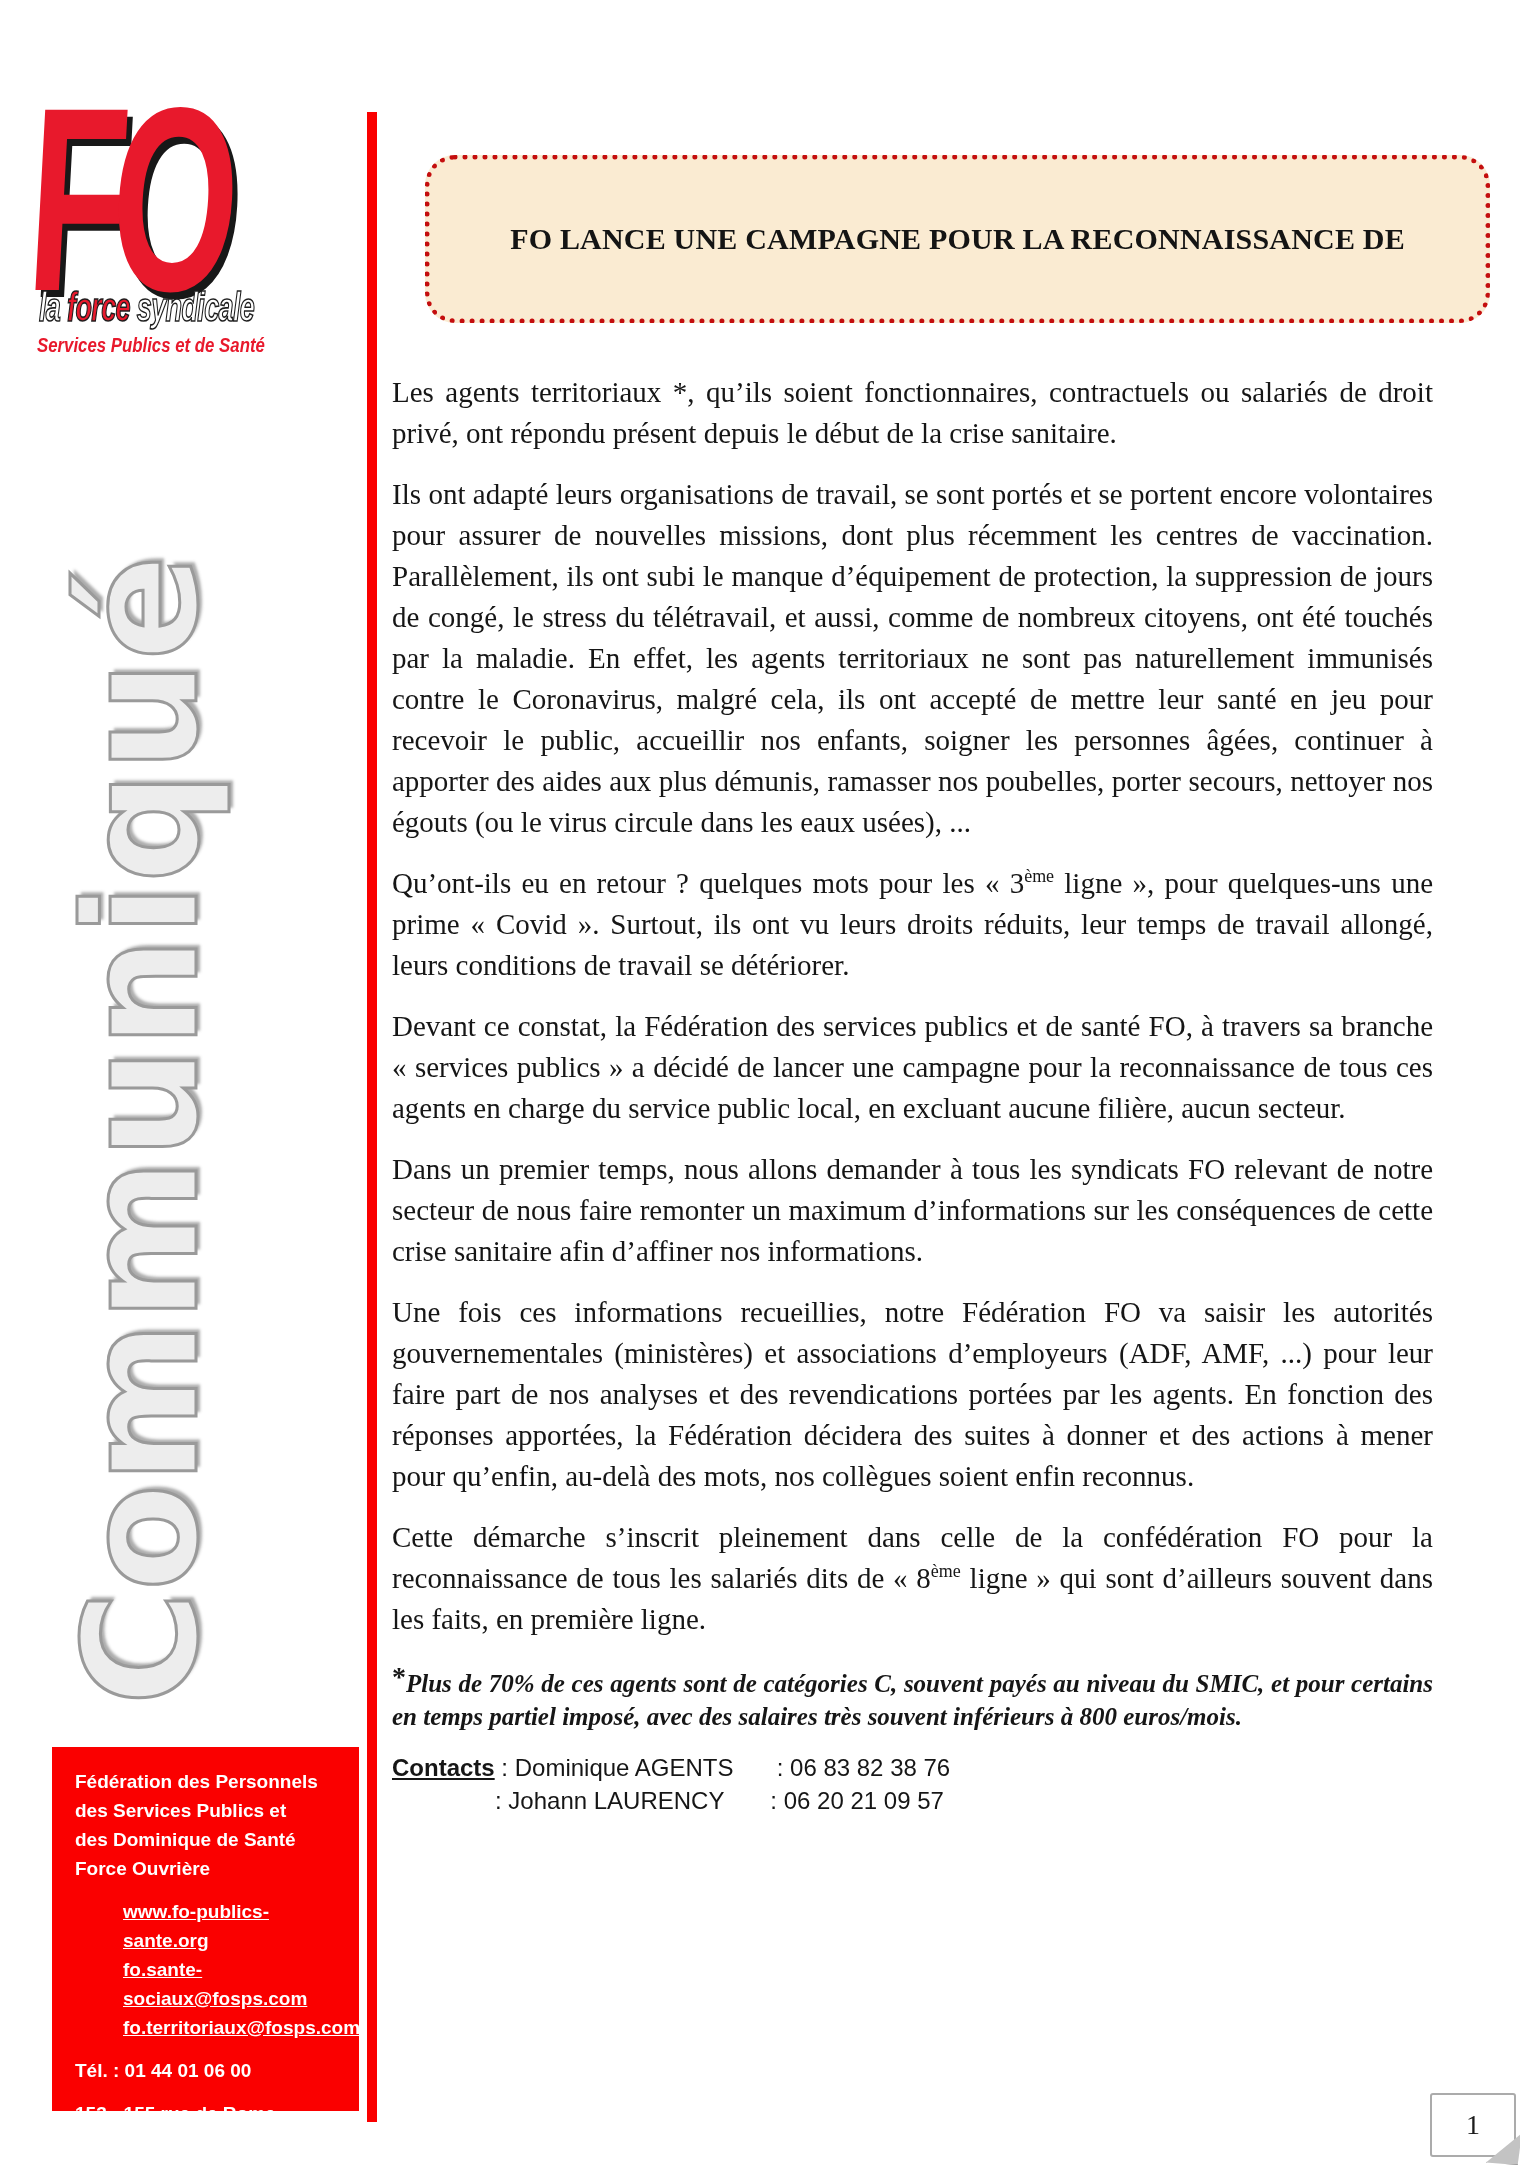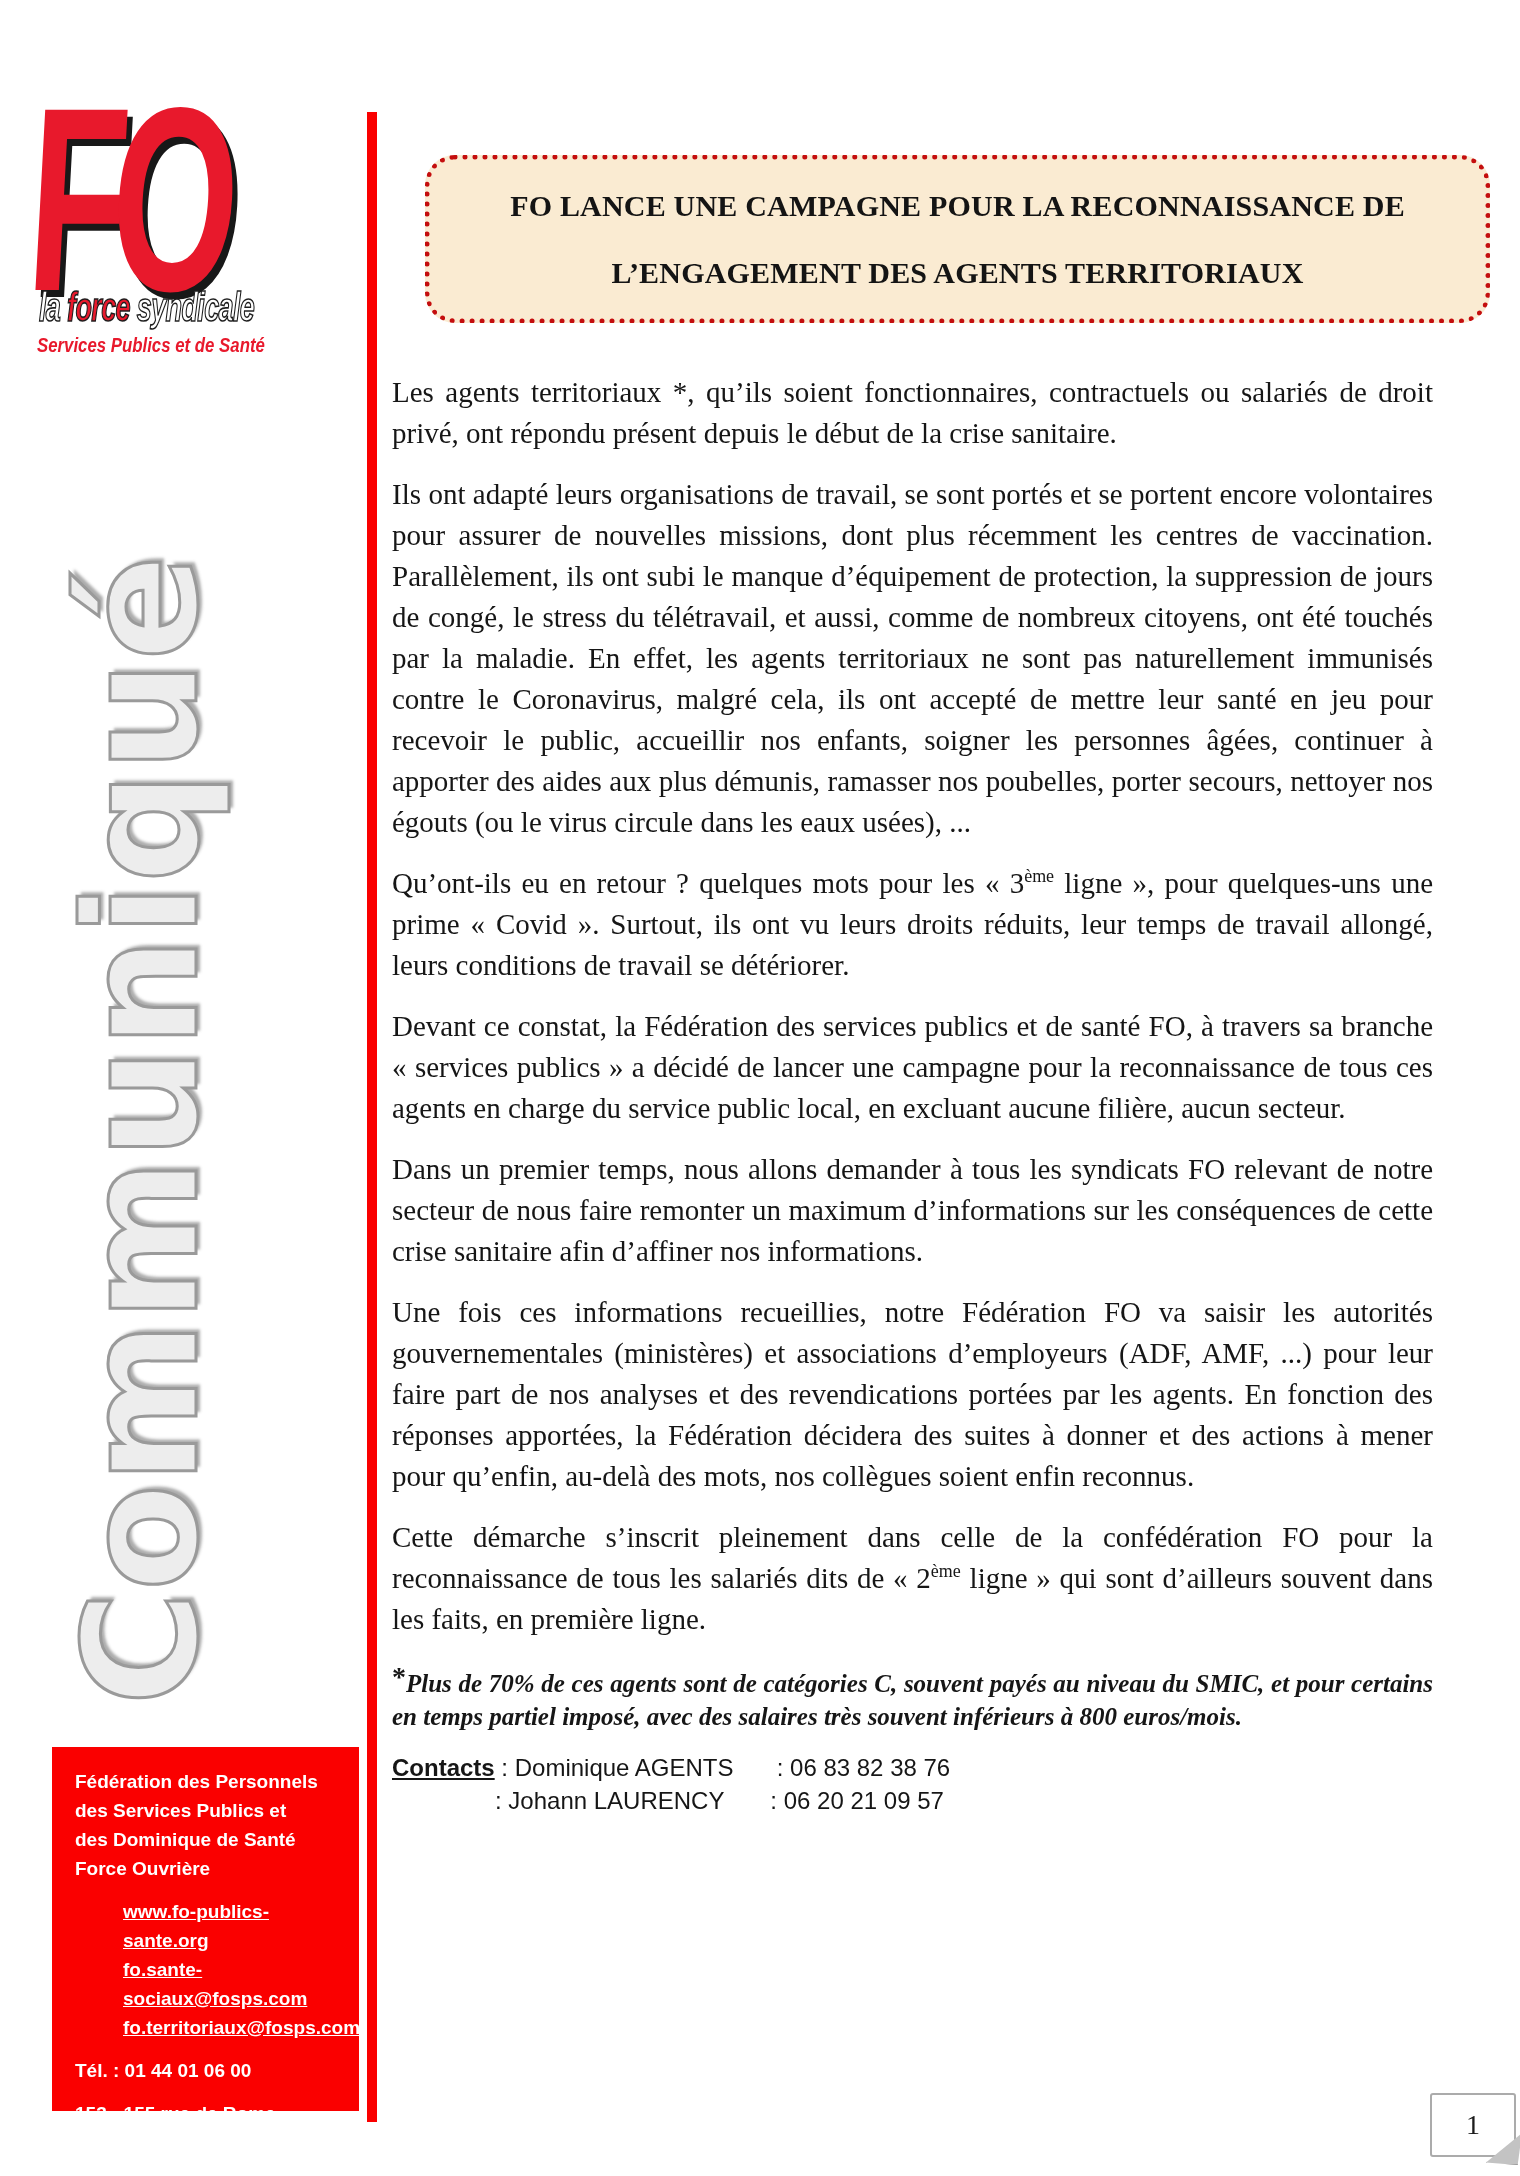--- a/index.html
+++ b/index.html
@@ -111,32 +111,31 @@
 </div>
 
 <div class="red-bar"></div>
 
 <div class="communique-outer">
   <div class="communique-inner">Communiqué</div>
 </div>
 
 <div class="title-box">
   <div class="title-line">FO LANCE UNE CAMPAGNE POUR LA RECONNAISSANCE DE</div>
-  <div class="title-line">L’ENGAGEMENT DES AGENTS TERRITORIAUX</div>
 </div>
 
 <div class="content">
   <div id="paragraphs">
       <p class="para"><span>Les agents territoriaux *, qu’ils soient fonctionnaires, contractuels ou salariés de droit privé, ont répondu présent depuis le début de la crise sanitaire.</span></p>
       <p class="para"><span>Ils ont adapté leurs organisations de travail, se sont portés et se portent encore volontaires pour assurer de nouvelles missions, dont plus récemment les centres de vaccination. Parallèlement, ils ont subi le manque d’équipement de protection, la suppression de jours de congé, le stress du télétravail, et aussi, comme de nombreux citoyens, ont été touchés par la maladie. En effet, les agents territoriaux ne sont pas naturellement immunisés contre le Coronavirus, malgré cela, ils ont accepté de mettre leur santé en jeu pour recevoir le public, accueillir nos enfants, soigner les personnes âgées, continuer à apporter des aides aux plus démunis, ramasser nos poubelles, porter secours, nettoyer nos égouts (ou le virus circule dans les eaux usées), ...</span></p>
       <p class="para"><span>Qu’ont-ils eu en retour ? quelques mots pour les « 3</span><sup>ème</sup><span> ligne », pour quelques-uns une prime « Covid ». Surtout, ils ont vu leurs droits réduits, leur temps de travail allongé, leurs conditions de travail se détériorer.</span></p>
       <p class="para"><span>Devant ce constat, la Fédération des services publics et de santé FO, à travers sa branche « services publics » a décidé de lancer une campagne pour la reconnaissance de tous ces agents en charge du service public local, en excluant aucune filière, aucun secteur.</span></p>
       <p class="para"><span>Dans un premier temps, nous allons demander à tous les syndicats FO relevant de notre secteur de nous faire remonter un maximum d’informations sur les conséquences de cette crise sanitaire afin d’affiner nos informations.</span></p>
       <p class="para"><span>Une fois ces informations recueillies, notre Fédération FO va saisir les autorités gouvernementales (ministères) et associations d’employeurs (ADF, AMF, ...) pour leur faire part de nos analyses et des revendications portées par les agents. En fonction des réponses apportées, la Fédération décidera des suites à donner et des actions à mener pour qu’enfin, au-delà des mots, nos collègues soient enfin reconnus.</span></p>
-      <p class="para"><span>Cette démarche s’inscrit pleinement dans celle de la confédération FO pour la reconnaissance de tous les salariés dits de « 2</span><sup>ème</sup><span> ligne » qui sont d’ailleurs souvent dans les faits, en première ligne.</span></p>
+      <p class="para"><span>Cette démarche s’inscrit pleinement dans celle de la confédération FO pour la reconnaissance de tous les salariés dits de « 8</span><sup>ème</sup><span> ligne » qui sont d’ailleurs souvent dans les faits, en première ligne.</span></p>
     </div>
 
   <div class="footnote"><span class="fn-star">*</span><span>Plus de 70% de ces agents sont de catégories C, souvent payés au niveau du SMIC, et pour certains en temps partiel imposé, avec des salaires très souvent inférieurs à 800 euros/mois.</span></div>
 
   <div class="contacts">
     <div class="contact-row"><span class="contact-label">Contacts</span><span> : </span><span class="contact-name">Dominique AGENTS</span><span>: </span><span>06 83 82 38 76</span></div>
     <div class="contact-row contact-row-2"><span>: </span><span class="contact-name">Johann LAURENCY</span><span>: </span><span>06 20 21 09 57</span></div>
   </div>
 
 </div>

